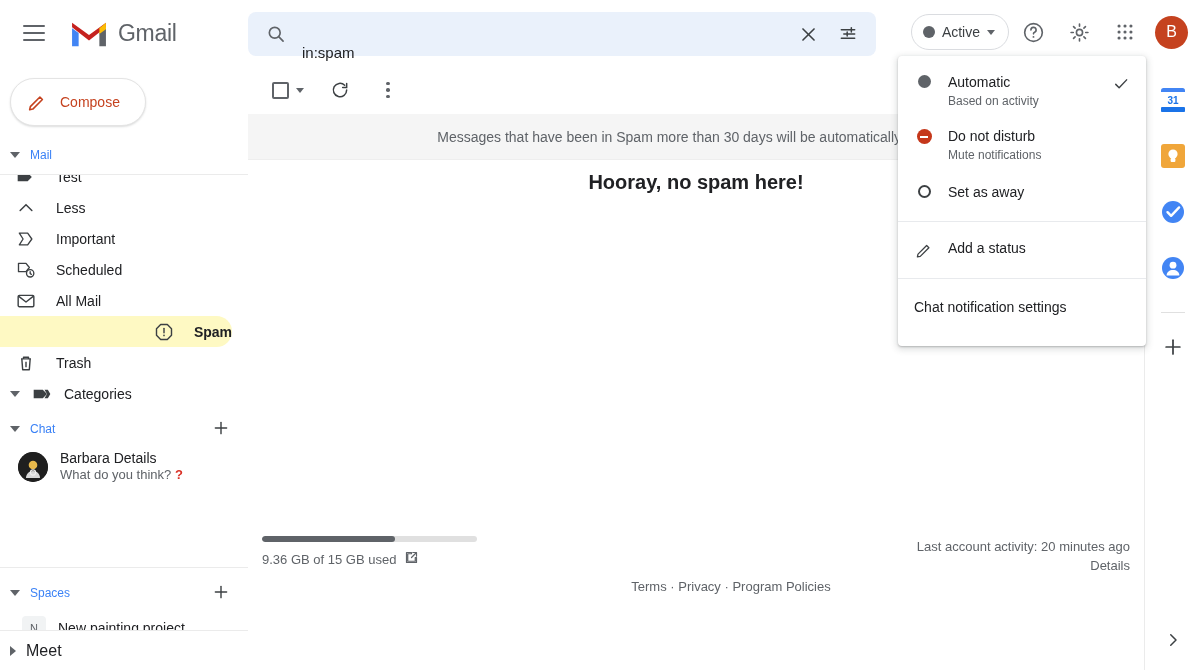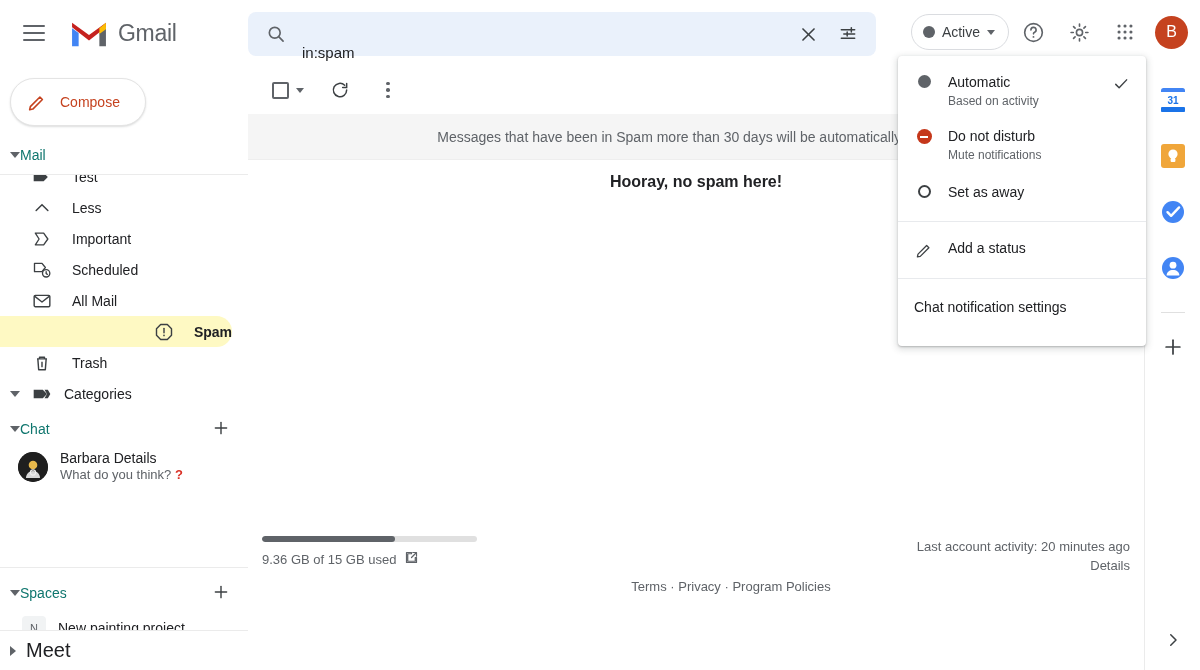--- a/index.html
+++ b/index.html
@@ -86,39 +86,39 @@
     display: flex; align-items: center; gap: 13px;
     margin: 12px 0 0 10px; height: 48px; width: 136px;
     border: 1px solid #e4e4e4; border-radius: 24px;
     background: #fff; cursor: pointer; padding-left: 16px;
     box-shadow: 0 1px 2px rgba(60,64,67,.18);
   }
   .compose-label { font-size: 14px; color: #c5421f; }
 
   .nav-section-head {
     display: flex; align-items: center; height: 30px;
-    padding-left: 10px; font-size: 14px; color: #0f766e; 
+    padding-left: 10px; font-size: 12px; color: #3b82f6; gap: 10px;
   }
   .tri-down {
     width: 0; height: 0; border-left: 5px solid transparent;
     border-right: 5px solid transparent; border-top: 6px solid #5f6368;
   }
   .tri-right {
     width: 0; height: 0; border-top: 5px solid transparent;
     border-bottom: 5px solid transparent; border-left: 6px solid #5f6368;
   }
   .section-plus { margin-left: auto; margin-right: 18px; cursor: pointer; }
 
   .maillist {
     position: relative; margin-top: 4px; height: 232px; overflow: hidden;
     border-top: 1px solid #ebebeb;
   }
   .mailitem {
     display: flex; align-items: center; height: 31px;
-    padding-left: 32px; gap: 20px; cursor: pointer;
+    padding-left: 16px; gap: 20px; cursor: pointer;
     border-radius: 0 16px 16px 0; margin-right: 16px;
   }
   .mailitem .lbl { font-size: 14px; color: #202124; }
   .mailitem.selected { background: #fef9c3; justify-content: flex-end; }
   .mailitem.selected .lbl { font-weight: bold; }
   .mi-ico { width: 20px; height: 20px; flex: none; display: block; }
 
   .chat-person {
     display: flex; align-items: center; gap: 12px;
     padding-left: 18px; margin-top: 6px; cursor: pointer;
@@ -142,21 +142,21 @@
     color: #5f6368; font-size: 11px; display: flex;
     align-items: center; justify-content: center; flex: none;
   }
   .space-name { font-size: 14px; color: #202124; }
 
   .meet-head {
     position: absolute; bottom: 0; left: 0; width: 248px; height: 40px;
     border-top: 1px solid #ebebeb; background: #fff;
     display: flex; align-items: center; padding-left: 10px; gap: 10px;
   }
-  .meet-label { font-size: 20px; color: #202124; }
+  .meet-label { font-size: 16px; color: #202124; }
 
   
   .main {
     position: absolute; left: 248px; top: 66px;
     width: 896px; height: 604px; background: #fff;
   }
   .toolbar { display: flex; align-items: center; height: 48px; padding-left: 12px; }
   .tb-btn {
     width: 40px; height: 40px; border-radius: 50%;
     display: flex; align-items: center; justify-content: center; cursor: pointer;
@@ -172,21 +172,21 @@
   .dots-v { display: flex; flex-direction: column; gap: 3px; align-items: center; }
   .dots-v i { width: 3.5px; height: 3.5px; border-radius: 50%; background: #5f6368; display: block; }
 
   .spam-banner {
     height: 46px; background: #f5f5f5; display: flex;
     align-items: center; justify-content: center;
     font-size: 14px; color: #5f6368; border-bottom: 1px solid #eee;
   }
   .empty-msg {
     height: 44px; display: flex; align-items: center; justify-content: center;
-    font-size: 16px; color: #202124; font-weight: bold;
+    font-size: 20px; color: #202124; font-weight: bold;
   }
 
   .footer { position: absolute; left: 0; bottom: 76px; width: 896px; }
   .footer-inner { display: flex; padding: 0 14px; }
   .storage-col { width: 300px; }
   .storage-bar {
     width: 215px; height: 6px; background: #e0e0e0;
     border-radius: 3px; overflow: hidden;
   }
   .storage-fill { height: 6px; background: #5f6368; border-radius: 3px; }

